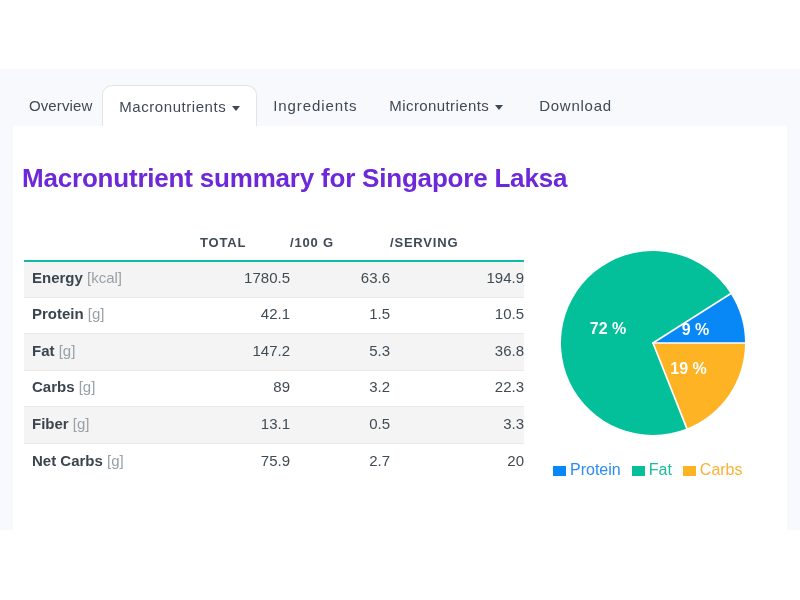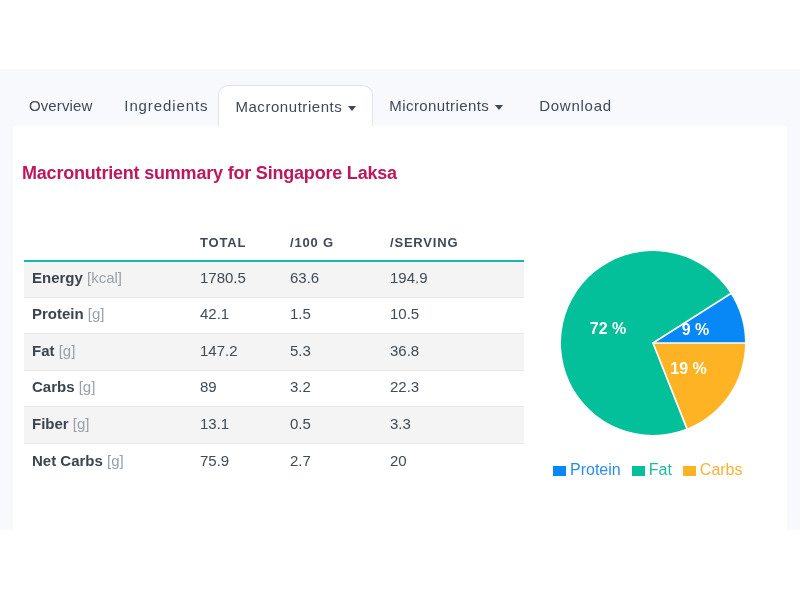--- a/index.html
+++ b/index.html
@@ -3,43 +3,43 @@
 <meta charset="utf-8">
 <style>
 *{margin:0;padding:0;box-sizing:border-box}
 html,body{width:800px;height:600px;background:#fff;font-family:"Liberation Sans",sans-serif;overflow:hidden}
 .sect{position:absolute;left:0;top:69px;width:800px;height:461px;background:#f8f9fc}
 .panel{position:absolute;left:13px;top:126px;width:774px;height:474px;background:#fff}
 .tabs{position:absolute;left:13px;top:85px;height:41px;display:flex;align-items:flex-end}
 .tab{padding:0 16px;font-size:15px;color:#3f4a56;letter-spacing:.2px;height:41px;display:flex;align-items:center}
 .tab.active{background:#fff;border:1px solid #e0e4e9;border-bottom:none;border-radius:10px 10px 0 0}
 .caret{display:inline-block;width:0;height:0;border-left:4.5px solid transparent;border-right:4.5px solid transparent;border-top:5px solid #3f4a56;margin-left:6px;margin-top:4px}
-h1{position:absolute;left:22px;top:163px;font-size:18px;font-weight:bold;color:#be185d;letter-spacing:-.2px}
+h1{position:absolute;left:22px;top:163px;font-size:26px;font-weight:bold;color:#6d28d9;letter-spacing:-.2px}
 table{position:absolute;left:24px;top:230.5px;width:500px;border-collapse:collapse;table-layout:fixed;font-size:15px;color:#414b55}
 th{font-size:13px;font-weight:bold;color:#3f4a56;letter-spacing:.8px;text-align:left;height:30px;padding-bottom:6px;vertical-align:middle}
-tbody td{height:36.5px;padding-bottom:3px;text-align:left;vertical-align:middle}
+tbody td{height:36.5px;padding-bottom:3px;text-align:right;vertical-align:middle}
 tbody td:first-child{text-align:left;padding-left:8px}
 tbody tr{border-top:1.5px solid #e8e8e8}
 tbody tr:first-child{border-top:2px solid #14b8a6}
 tbody tr:nth-child(odd){background:#f4f4f4}
 .lbl{font-weight:bold;color:#3b454f}
 .unit{color:#99a1a8;font-weight:normal}
 .legend{position:absolute;left:553px;top:461px;display:flex;align-items:center;font-size:16px}
 .lbox{width:13px;height:10px;display:inline-block;margin-right:4px;margin-top:1px}
 .litem{display:flex;align-items:center;margin-right:11px}
 svg.pie{position:absolute;left:0;top:0}
 </style>
 </head>
 <body>
 <div class="sect"></div>
 <div class="panel"></div>
 <div class="tabs">
   <div class="tab" style="letter-spacing:.1px">Overview</div>
+  <div class="tab active" style="letter-spacing:.55px;margin-left:-6px">Macronutrients<span class="caret"></span></div>
   <div class="tab" style="letter-spacing:.9px">Ingredients</div>
-  <div class="tab active" style="letter-spacing:.55px;margin-left:-6px">Macronutrients<span class="caret"></span></div>
   <div class="tab" style="letter-spacing:.4px">Micronutrients<span class="caret"></span></div>
   <div class="tab" style="letter-spacing:.75px;margin-left:4px">Download</div>
 </div>
 <h1>Macronutrient summary for Singapore Laksa</h1>
 <table>
 <colgroup>
       <col style="width:176px">
       <col style="width:90px">
       <col style="width:100px">
       <col style="width:134px">

